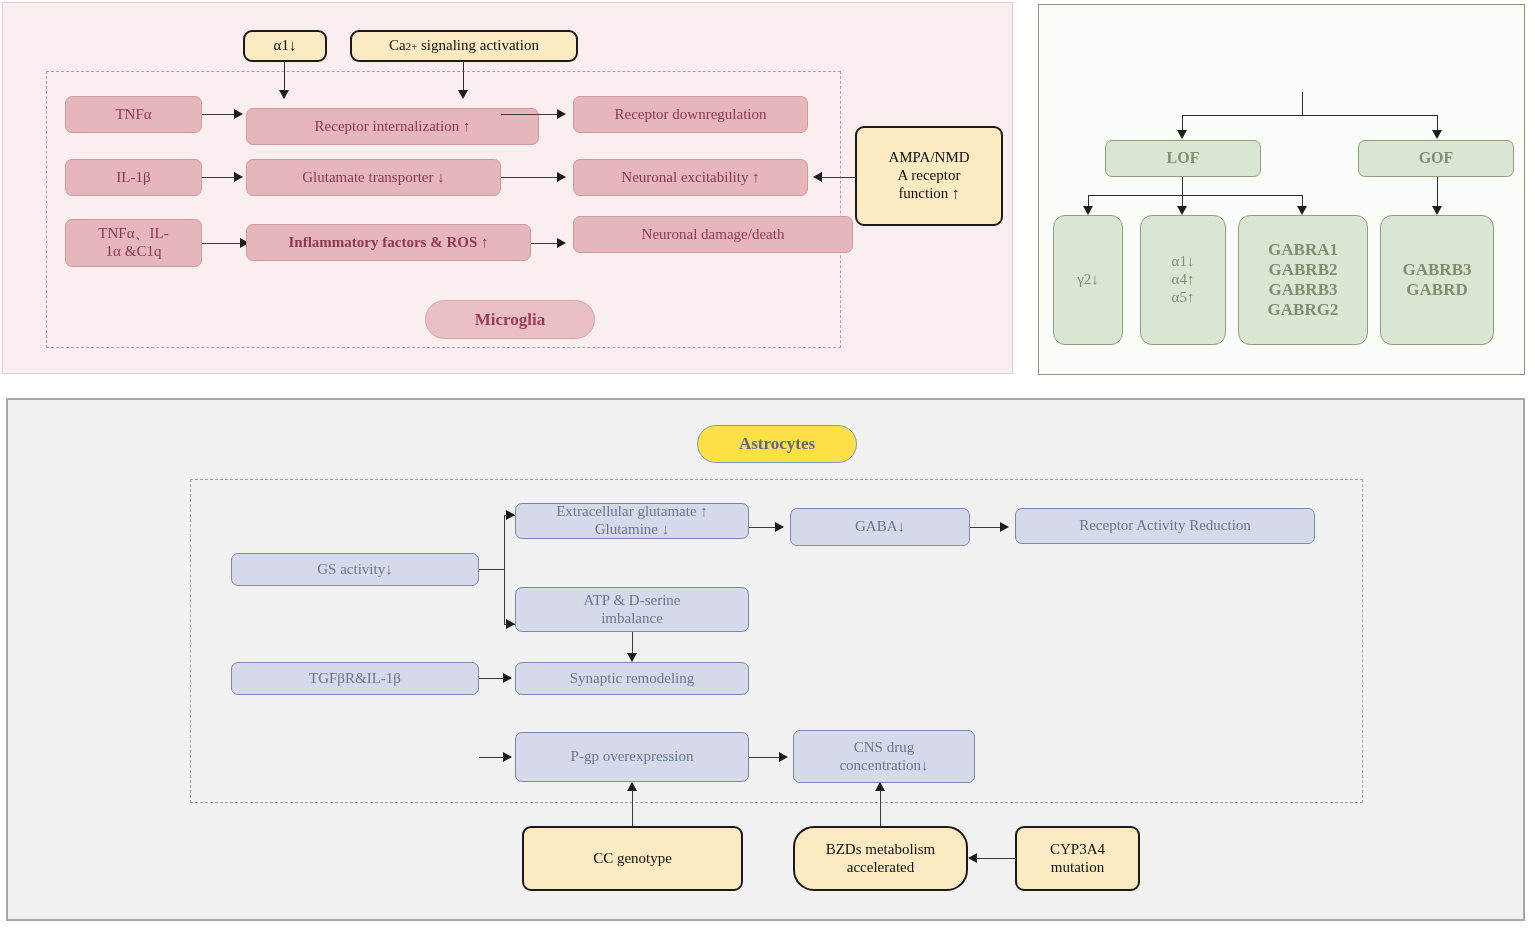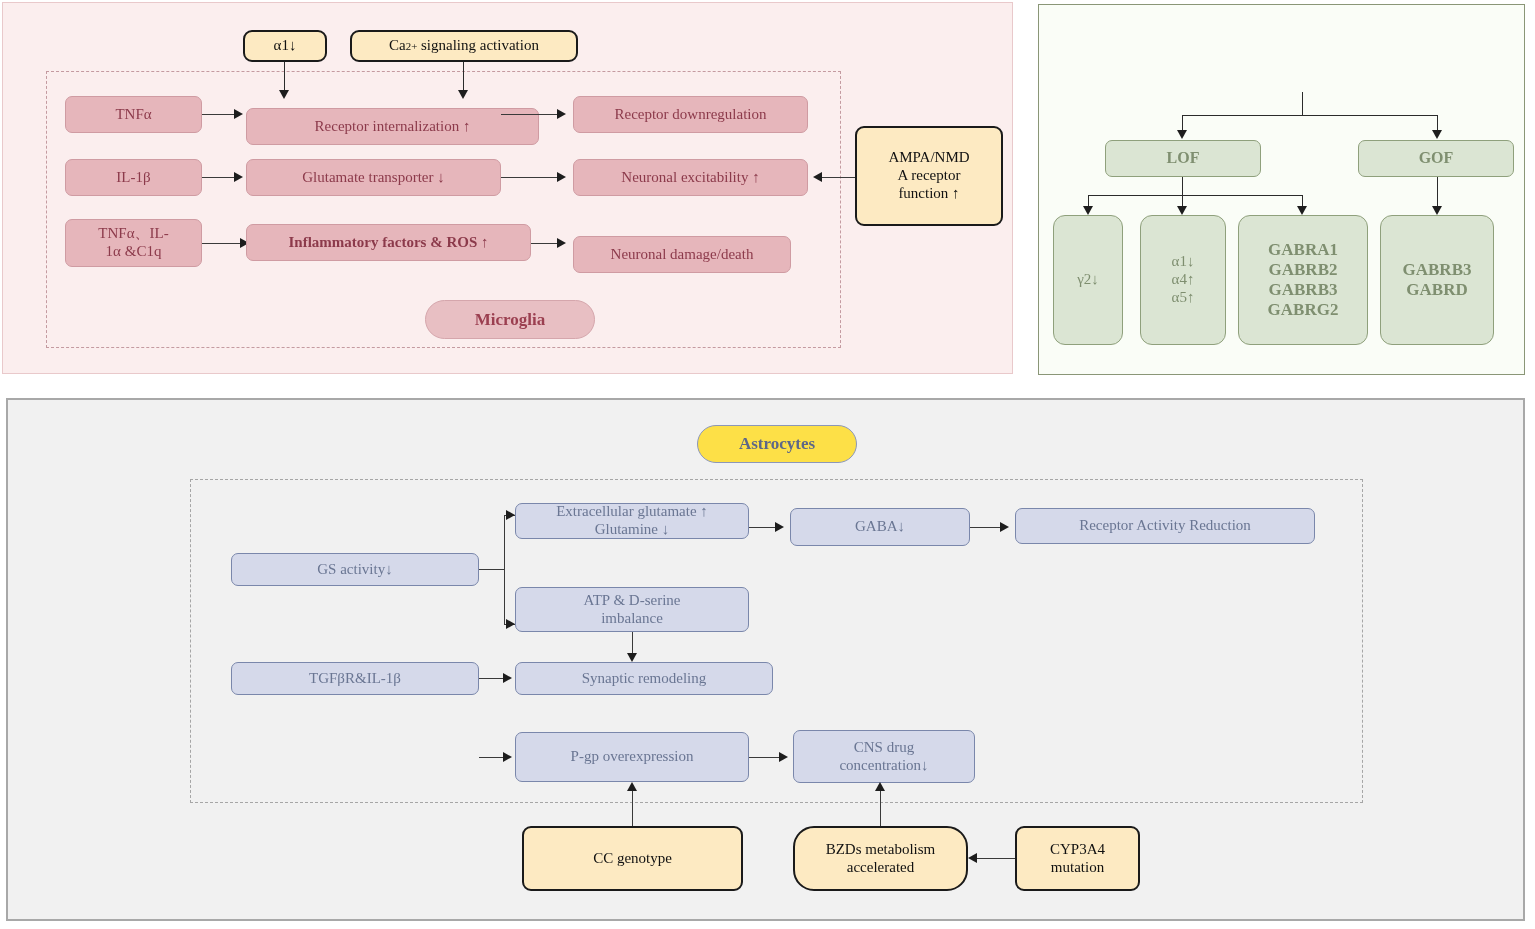--- a/index.html
+++ b/index.html
@@ -166,21 +166,21 @@
     <div>TNFα、IL-</div>
     <div>1α &amp;C1q</div>
   </div>
   <div class="ln lnh ln-thin" style="left:202px;top:243px;width:40px;"></div>
   <div class="arw arw-r" style="left:240px;top:238px;"></div>
 
   <div class="node n-pink" style="left:246px;top:224px;width:285px;height:37px;font-weight:bold;">Inflammatory factors &amp; ROS ↑</div>
   <div class="ln lnh ln-thin" style="left:531px;top:243px;width:28px;"></div>
   <div class="arw arw-r" style="left:557px;top:238px;"></div>
 
-  <div class="node n-pink" style="left:573px;top:236px;width:218px;height:37px;">Neuronal damage/death</div>
+  <div class="node n-pink" style="left:573px;top:216px;width:280px;height:37px;">Neuronal damage/death</div>
 
   <div class="pill" id="pill-microglia">Microglia</div>
 
   <div class="panel" id="panel-receptor"></div>
 
 
   <div class="ln lnv" style="left:1302px;top:92px;height:24px;"></div>
   <div class="ln lnh" style="left:1182px;top:115px;width:256px;"></div>
   <div class="ln lnv" style="left:1182px;top:115px;height:17px;"></div>
   <div class="arw arw-d" style="left:1177px;top:130px;"></div>
@@ -256,21 +256,21 @@
     <div>imbalance</div>
   </div>
 
   <div class="ln lnv ln-thin" style="left:632px;top:632px;height:23px;"></div>
   <div class="arw arw-d" style="left:627px;top:653px;"></div>
 
   <div class="node n-blue" style="left:231px;top:662px;width:248px;height:33px;">TGFβR&amp;IL-1β</div>
   <div class="ln lnh ln-thin" style="left:479px;top:678px;width:26px;"></div>
   <div class="arw arw-r" style="left:503px;top:673px;"></div>
 
-  <div class="node n-blue" style="left:515px;top:662px;width:258px;height:33px;">Synaptic remodeling</div>
+  <div class="node n-blue" style="left:515px;top:662px;width:234px;height:33px;">Synaptic remodeling</div>
 
   <div class="ln lnh ln-thin" style="left:479px;top:757px;width:26px;"></div>
   <div class="arw arw-r" style="left:503px;top:752px;"></div>
 
   <div class="node n-blue" style="left:515px;top:732px;width:234px;height:50px;">P-gp overexpression</div>
 
   <div class="ln lnh ln-thin" style="left:749px;top:757px;width:32px;"></div>
   <div class="arw arw-r" style="left:779px;top:752px;"></div>
 
   <div class="node n-blue" style="left:793px;top:730px;width:182px;height:53px;flex-direction:column;">

